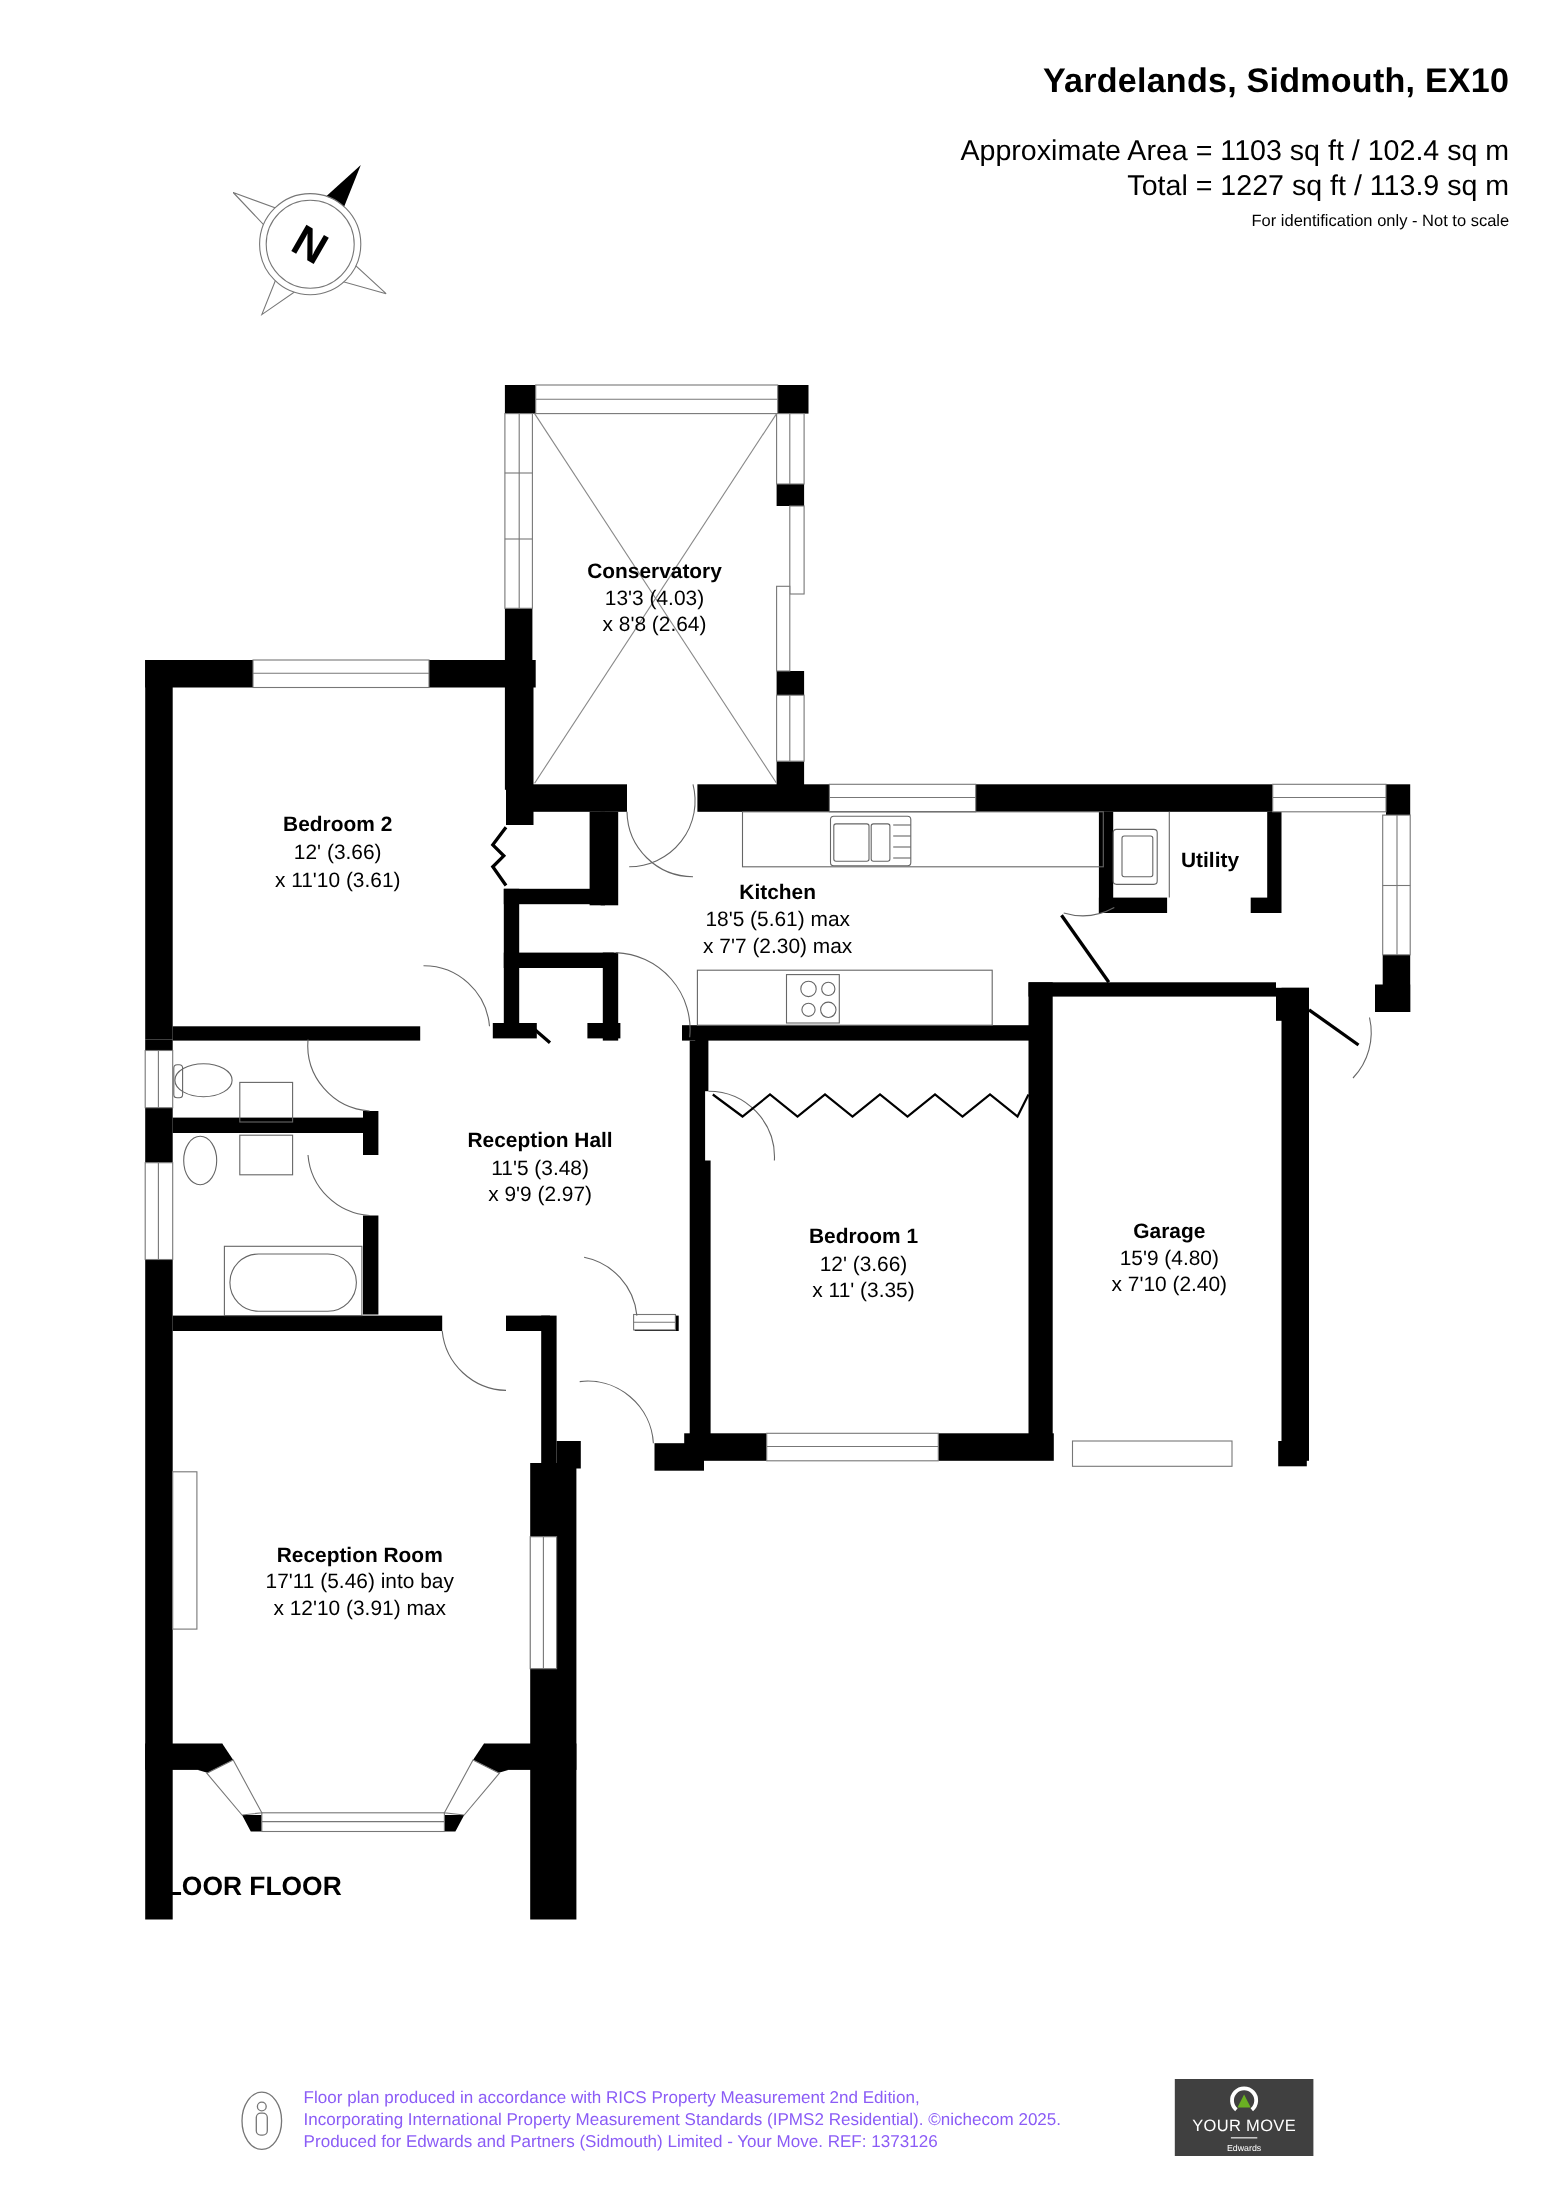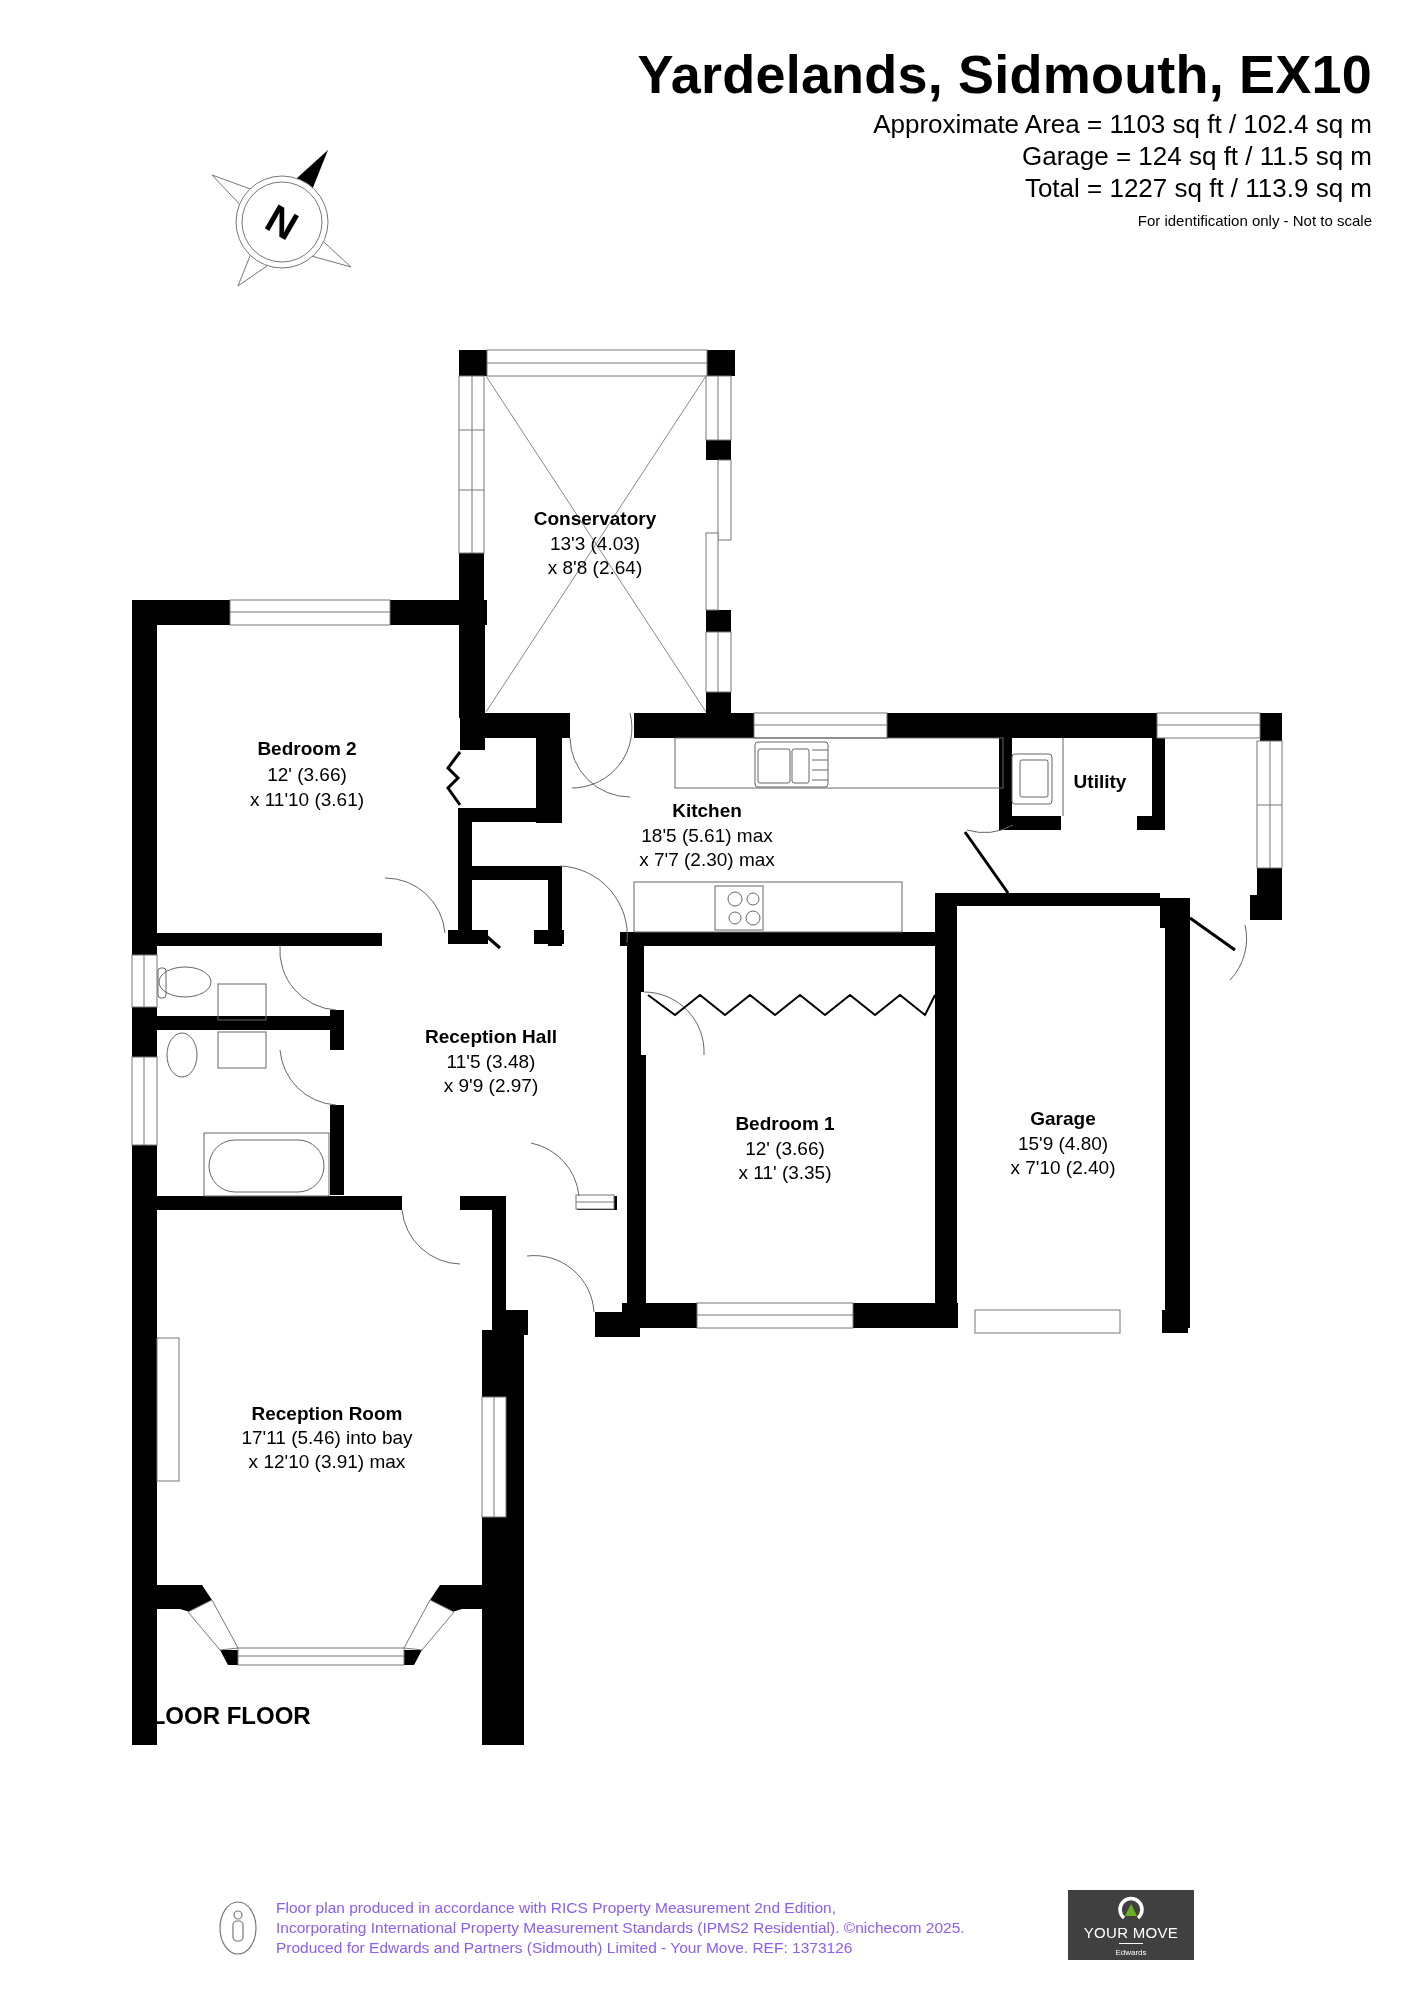--- a/index.html
+++ b/index.html
@@ -1,19 +1,19 @@
 <!DOCTYPE html>
 <html><head>
   <meta charset="utf-8">
   <style>
     html, body { margin: 0; padding: 0; background: #ffffff; }
     body { width: 1414px; height: 2000px; position: relative; overflow: hidden;
            font-family: "Liberation Sans", sans-serif; color: #000; }
     .header { position: absolute; right: 42px; top: 48px; text-align: right; }
-    .title { font-size: 54px; font-weight: bold; letter-spacing: 0.2px; line-height: 52px; margin-bottom: 8px; }
+    .title { font-size: 31px; font-weight: bold; letter-spacing: 0.2px; line-height: 52px; margin-bottom: 20px; }
     .area-line { font-size: 26px; line-height: 32px; }
     .note { font-size: 15px; line-height: 26px; margin-top: 4px; }
     svg.plan { position: absolute; left: 0; top: 0; }
     .room-name { font-family: "Liberation Sans", sans-serif; font-weight: bold; font-size: 19px; }
     .room-dim { font-family: "Liberation Sans", sans-serif; font-size: 19px; }
     .floor-label { position: absolute; left: 136px; top: 1702px; font-size: 24px; font-weight: bold; }
     .footer { position: absolute; left: 218px; top: 1898px; display: flex; align-items: center; }
     .footer-text { font-size: 15.5px; line-height: 20px; color: #8b5cf6; margin-left: 18px; }
     .footer-text span { display: block; }
     .logo { position: absolute; left: 1068px; top: 1890px; width: 126px; height: 70px; background: #404040;
@@ -21,21 +21,20 @@
     .logo .brand { font-size: 15px; letter-spacing: 0.3px; margin-top: 35px; line-height: 16px; }
     .logo .sub { font-size: 8px; margin-top: 2px; display: flex; align-items: center; justify-content: center; gap: 4px; flex-direction: column; }
     .logo .sub i { display: inline-block; width: 24px; height: 1px; background: #fff; }
   </style>
 </head>
 <body>
 
 <div class="header">
   <div class="title">Yardelands, Sidmouth, EX10</div>
   <div class="area-line">Approximate Area = 1103 sq ft / 102.4 sq m</div>
-  <div class="area-line">Garage = 124 sq ft / 11.5 sq m</div>
   <div class="area-line">Total = 1227 sq ft / 113.9 sq m</div>
   <div class="note">For identification only - Not to scale</div>
 </div>
 
 <svg class="plan" width="1414" height="2000" viewBox="0 0 1414 2000">
 
   <g>
     <polygon points="212,175 275,198 262,228" fill="#fff" stroke="#777" stroke-width="1"></polygon>
     <polygon points="238,286 258,236 290,250" fill="#fff" stroke="#777" stroke-width="1"></polygon>
     <polygon points="351,267 290,250 300,220" fill="#fff" stroke="#777" stroke-width="1"></polygon>

